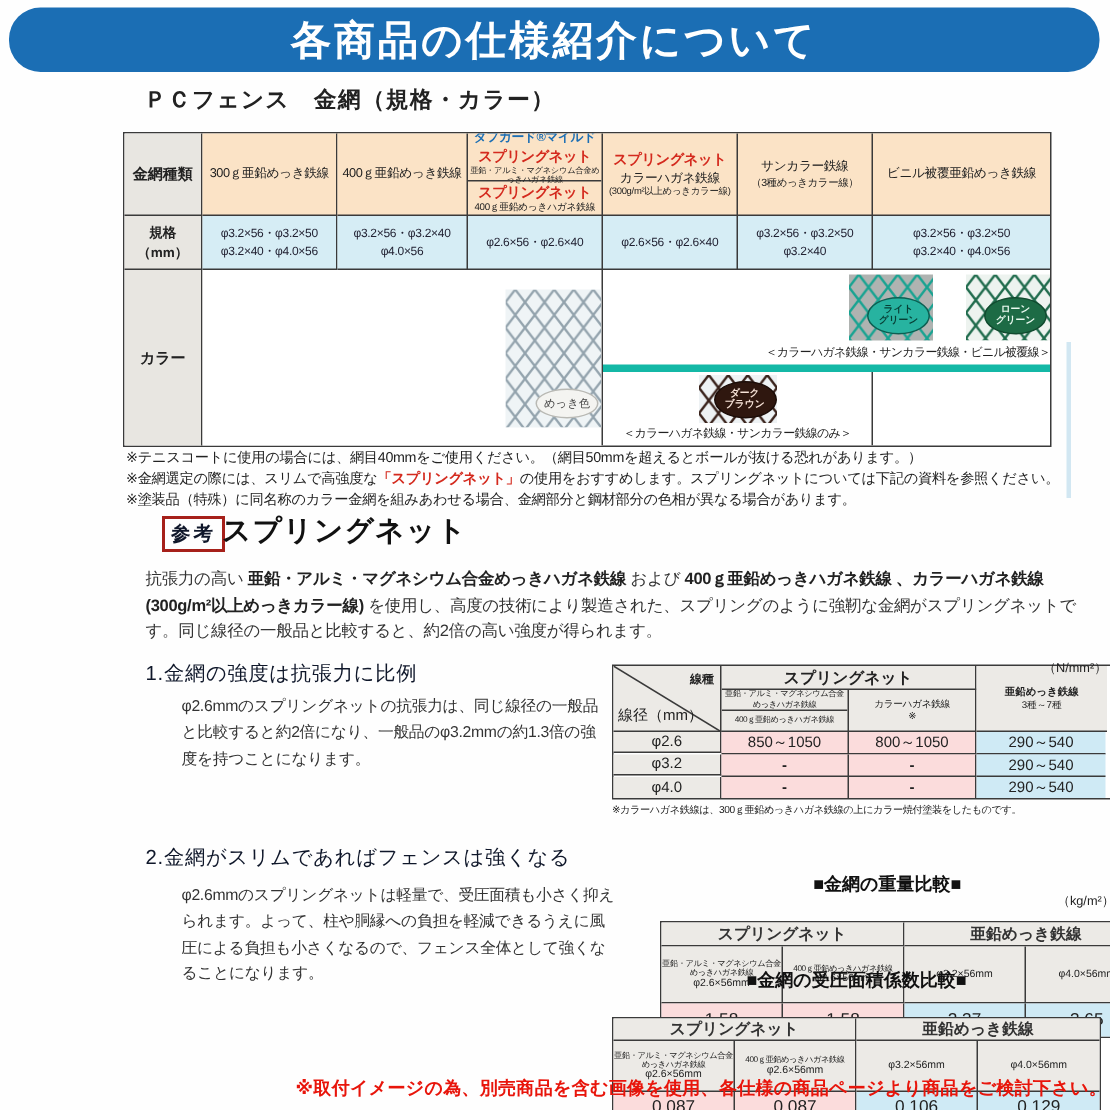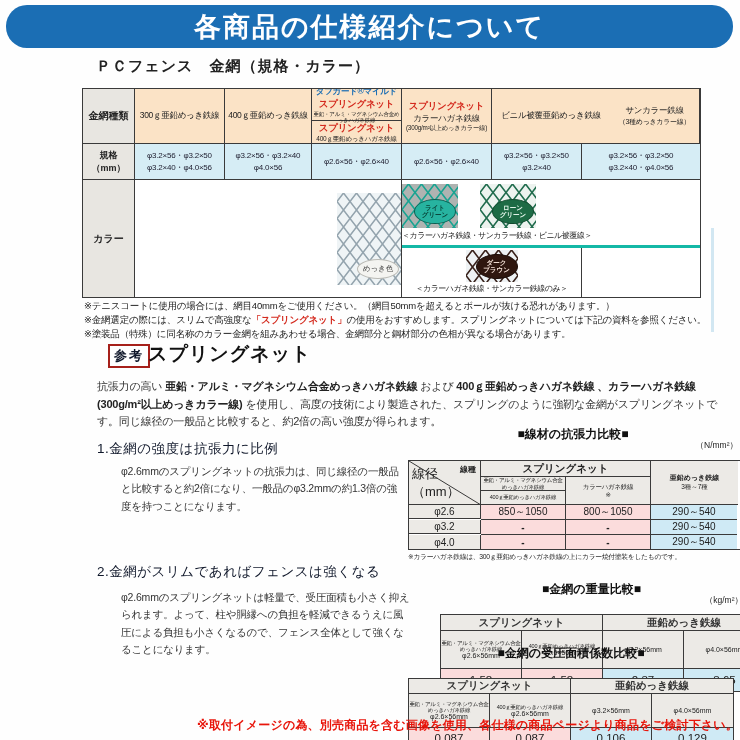--- a/index.html
+++ b/index.html
@@ -35,22 +35,22 @@
   .split-bot { width:100%; height:22px; display:flex; flex-direction:column; align-items:center; justify-content:center; }
   .t-blue { color:#1b6eb4; font-weight:bold; font-size:8.5px; }
   .t-red  { color:#d42a1e; font-weight:bold; font-size:9.5px; }
   .t-tiny { font-size:5.5px; color:#222; line-height:1.15; letter-spacing:-0.2px; }
   .t-sub  { font-size:7px; color:#222; }
   .hname  { font-size:8.5px; color:#222; line-height:1.3; }
 
   
   .meshbig { background:#fff;align-items:flex-end; }
   .cright { padding:0; }
-  .cr-top { width:100%; height:67px; border-bottom:3px solid #14b8a6;
-    display:flex; flex-direction:column; align-items:flex-start; justify-content:center; gap:2px; }
+  .cr-top { width:100%; height:67px; border-bottom:5px solid #14b8a6;
+    display:flex; flex-direction:column; align-items:flex-end; justify-content:center; gap:2px; }
   .cr-meshes { display:flex; gap:22px; }
   .cr-bot { width:100%; height:49px; display:flex; }
   .cr-botbox { width:180px; height:100%; border-right:1px solid #3a3a3a;
     display:flex; flex-direction:column; align-items:center; justify-content:center; gap:1px; }
   .caption { font-size:8px; color:#222; letter-spacing:-0.5px; white-space:nowrap; }
 
   .mesh { position:relative; }
   .badge { position:absolute; border-radius:50%; display:flex; flex-direction:column;
     align-items:center; justify-content:center; line-height:1.05; text-align:center; }
   .badge-silver { width:42px; height:20px; background:#f4f4f1; border:1px solid #b9b9b4;
@@ -98,21 +98,21 @@
   .sizeh { font-size:7px; color:#222; }
   .val { font-size:11.5px; color:#222; }
   .rowlab { font-size:10px; color:#222; }
 
   .tensile { left:408px; top:426px; width:330px; }
   .tensile .ctable { margin-top:17px; width:370px; }
   .diagcell { position:relative; width:72px; height:44px; border-right:1px solid #3a3a3a;
     border-bottom:1px solid #3a3a3a; background:#eceae6; }
   .diagcell svg { position:absolute; left:0; top:0; }
   .diag-tr { position:absolute; right:4px; top:3px; font-size:8px; font-weight:bold; color:#222; }
-  .diag-bl { position:absolute; left:3px; bottom:3px; font-size:13px; color:#222; }
+  .diag-bl { position:absolute; left:3px; bottom:3px; font-size:10px; color:#222; }
   .midblock { width:170px; display:flex; flex-direction:column; }
   .spring-span { height:16px; border-bottom:1px solid #3a3a3a; border-right:1px solid #3a3a3a;
     background:#eceae6; display:flex; align-items:center; justify-content:center;
     font-size:10.5px; font-weight:bold; color:#222; }
   .midsub { display:flex; height:28px; }
   .zinc-head { width:87px; height:44px; border-bottom:1px solid #3a3a3a; background:#eceae6;
     display:flex; flex-direction:column; align-items:center; justify-content:center; }
   .zh1 { font-size:7px; font-weight:bold; color:#222; }
   .zh2 { font-size:6.5px; color:#222; }
   .stack { width:100%; height:100%; display:flex; flex-direction:column; }
@@ -156,25 +156,25 @@
         <div class="split-bot">
           <div class="t-red">スプリングネット</div>
           <div class="t-tiny" style="font-size:6.5px">400ｇ亜鉛めっきハガネ鉄線</div>
         </div>
       </div>
       <div class="cell hdr w90">
         <div class="t-red">スプリングネット</div>
         <div class="hname">カラーハガネ鉄線</div>
         <div class="t-tiny" style="font-size:6.3px">(300g/m²以上めっきカラー線)</div>
       </div>
-      <div class="cell hdr w118 lastc">ビニル被覆亜鉛めっき鉄線</div>
       <div class="cell hdr w90">
         <div class="hname">サンカラー鉄線</div>
         <div class="t-sub">（3種めっきカラー線）</div>
       </div>
+      <div class="cell hdr w118 lastc">ビニル被覆亜鉛めっき鉄線</div>
     </div>
 
     <div class="srow" style="height:36px">
       <div class="cell lab w52" style="font-size:9px">規格（mm）</div>
       <div class="cell specc w90">
         <div>φ3.2×56・φ3.2×50</div>
           <div>φ3.2×40・φ4.0×56</div>
       </div>
       <div class="cell specc w87">
         <div>φ3.2×56・φ3.2×40</div>
@@ -279,21 +279,20 @@
   <div class="abs ref-badge">参考</div>
   <div class="abs ref-head">スプリングネット</div>
   <div class="abs ref-para">
     <span>抗張力の高い </span><span class="b">亜鉛・アルミ・マグネシウム合金めっきハガネ鉄線</span><span> および </span><span class="b">400ｇ亜鉛めっきハガネ鉄線 、カラーハガネ鉄線(300g/m²以上めっきカラー線)</span><span> を使用し、高度の技術により製造された、スプリングのように強靭な金網がスプリングネットです。同じ線径の一般品と比較すると、約2倍の高い強度が得られます。</span>
   </div>
 
   <div class="abs sec-head s1-head">1.金網の強度は抗張力に比例</div>
   <div class="abs sec-body s1-body">φ2.6mmのスプリングネットの抗張力は、同じ線径の一般品と比較すると約2倍になり、一般品のφ3.2mmの約1.3倍の強度を持つことになります。</div>
 
   <div class="abs tensile">
-    <div class="cmp-title">■線材の抗張力比較■</div>
     <div class="cmp-unit">（N/mm²）</div>
     <div class="ctable">
       <div class="crow">
         <div class="diagcell">
           <svg width="72" height="44">
               <line x1="0" y1="0" x2="72" y2="44" stroke="#3a3a3a" stroke-width="1"></line>
             </svg>
           <span class="diag-tr">線種</span>
           <span class="diag-bl">線径（mm）</span>
         </div>

